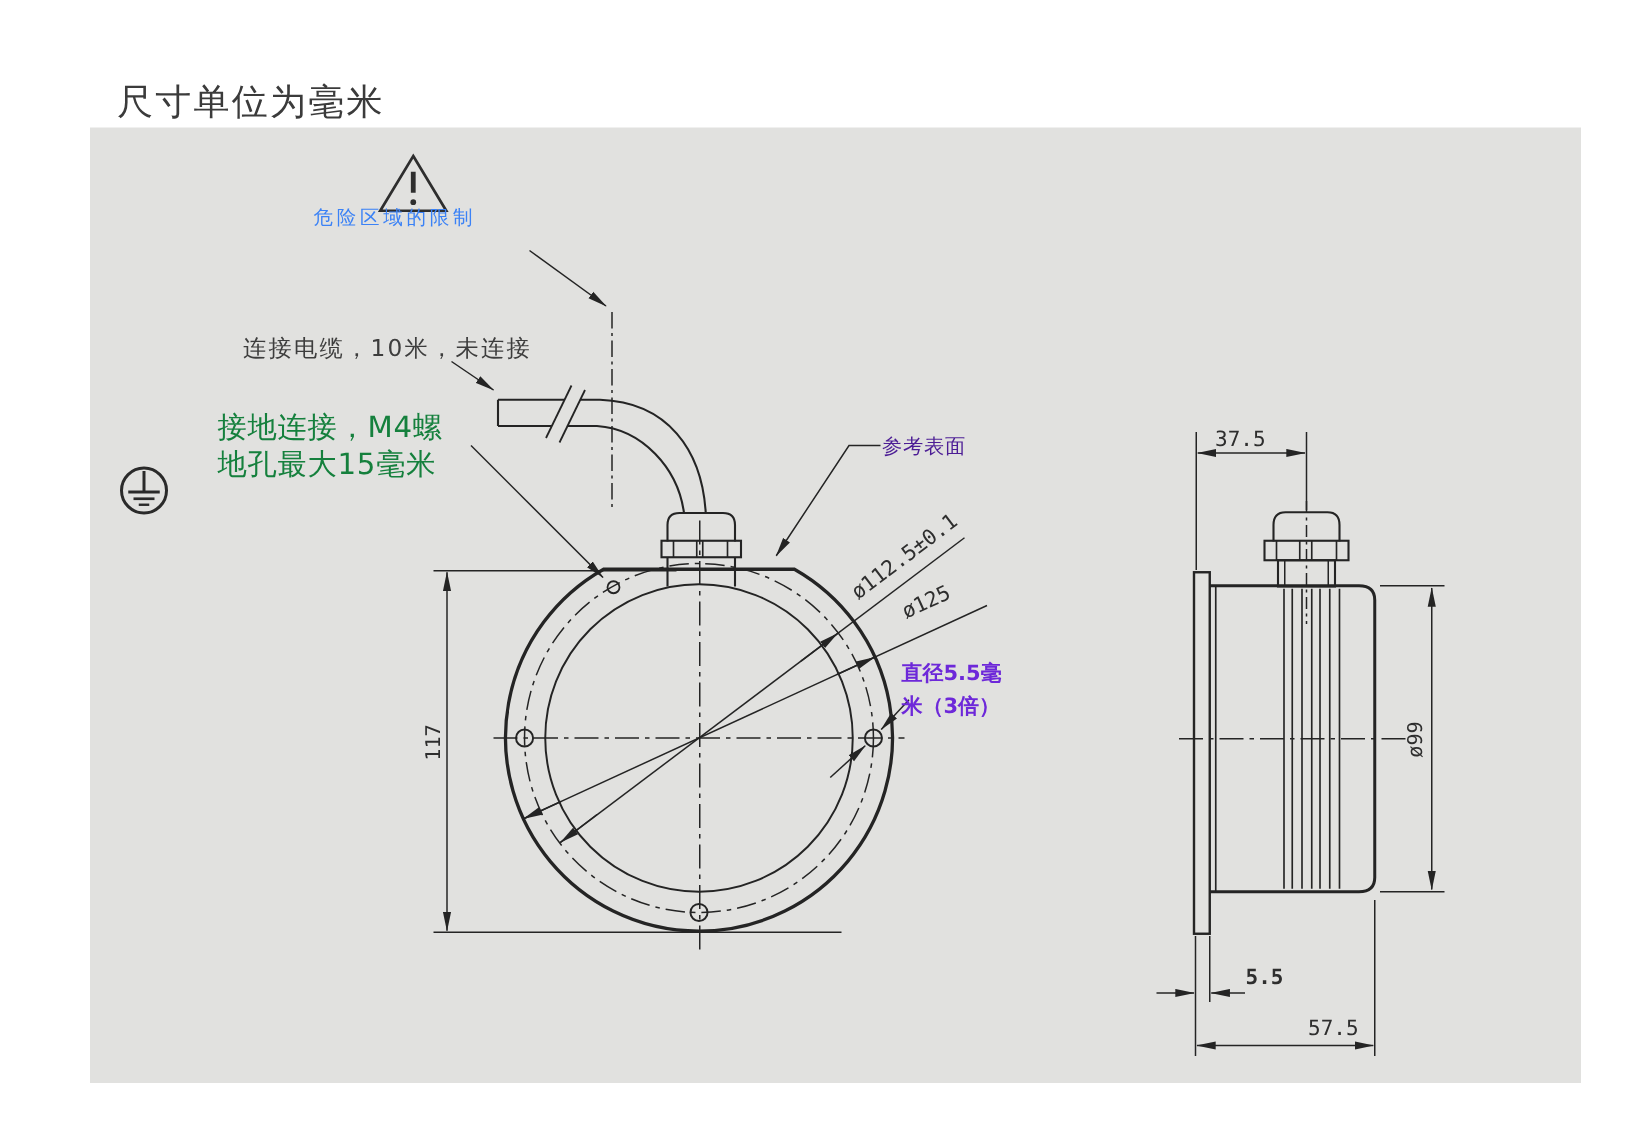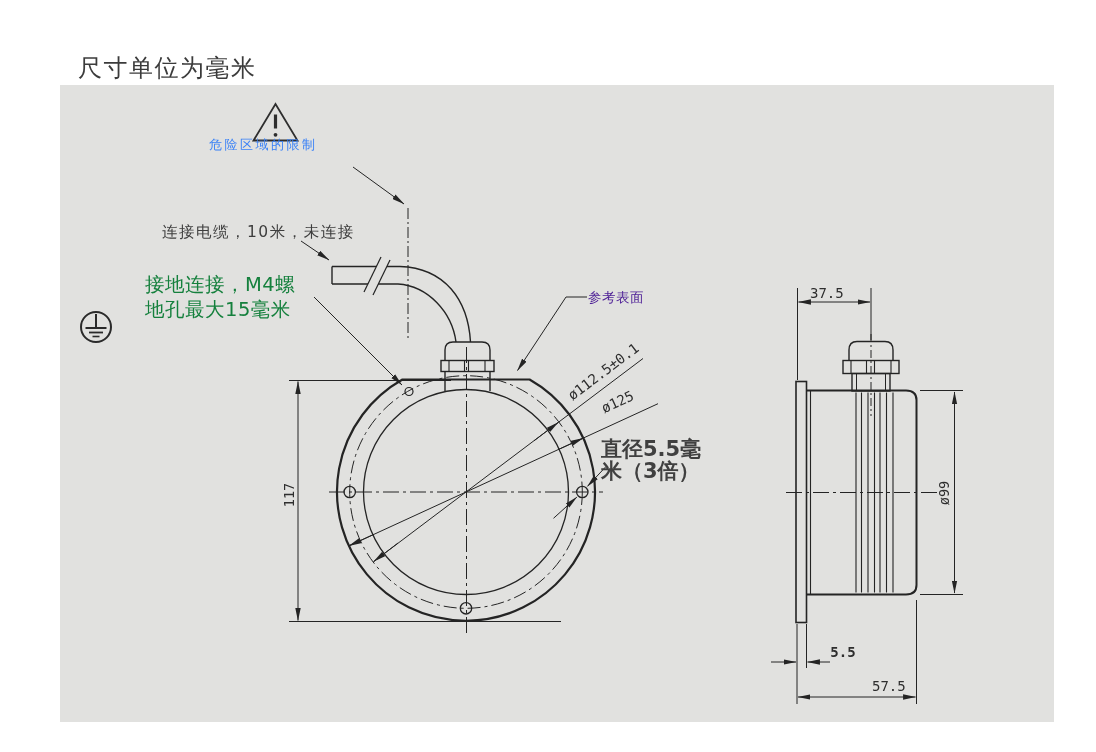--- a/index.html
+++ b/index.html
@@ -6,21 +6,21 @@
   .canvas{position:relative;width:1096px;height:752px;background:#ffffff;overflow:hidden;
           font-family:"DejaVu Sans",sans-serif;}
   .panel{position:absolute;left:60px;top:85px;width:994px;height:637px;background:#e1e1df;}
   .drawing-svg{position:absolute;left:0;top:0;width:1096px;height:752px;}
   .lbl{position:absolute;color:#3a3a3a;white-space:nowrap;}
   .page-title{left:57px;top:52px;font-size:24px;color:#3b3b3b;letter-spacing:1.5px;margin-left:21px;}
   .hazard{left:209px;top:136px;font-size:13px;letter-spacing:2.5px;color:#3b82f6;}
   .cable{left:162px;top:222px;font-size:15.5px;letter-spacing:1.5px;color:#3d3d3d;}
   .ground{left:129px;top:273px;font-size:19.5px;line-height:24.6px;color:#15803d;letter-spacing:0.5px;margin-left:16px;}
   .refsurf{left:588px;top:289px;font-size:13.5px;letter-spacing:0.5px;color:#4c1d95;}
-  .holenote{left:601px;top:439px;font-size:21px;font-weight:600;line-height:21.5px;color:#404040;}
+  .holenote{left:601px;top:439px;font-size:14px;font-weight:600;line-height:21.5px;color:#6d28d9;}
   .dim{font-family:"DejaVu Sans Mono",monospace;color:#2e2e2e;font-size:14px;}
   .dim-112{left:575px;top:387px;transform:rotate(-37deg);transform-origin:0 100%;height:17px;}
   .dim-125{left:606px;top:400px;transform:rotate(-24.5deg);transform-origin:0 100%;height:17px;}
   .dim-117{left:271px;top:487px;width:36px;text-align:center;transform:rotate(-90deg);font-size:13.5px;}
   .dim-375{left:810px;top:285px;width:48px;text-align:left;}
   .dim-99{left:925px;top:485px;width:38px;text-align:center;transform:rotate(-90deg);font-size:13.5px;}
   .dim-55{left:830px;top:644px;width:26px;text-align:center;font-weight:bold;}
   .dim-575{left:836px;top:678px;width:40px;margin-left:36px;}
 </style>
 </head>

